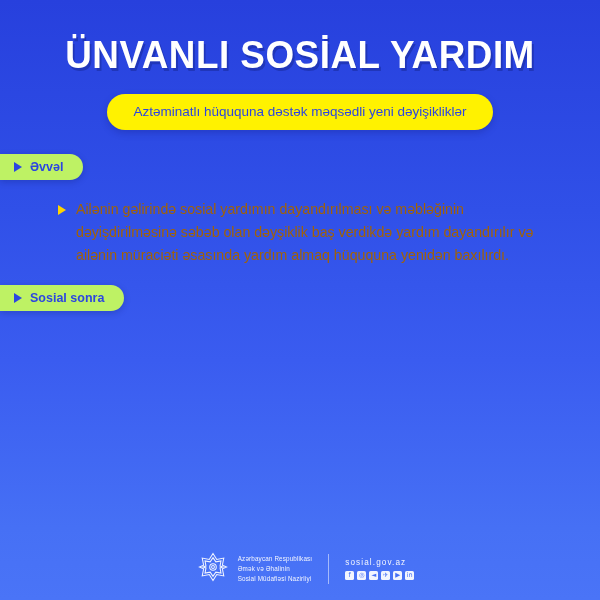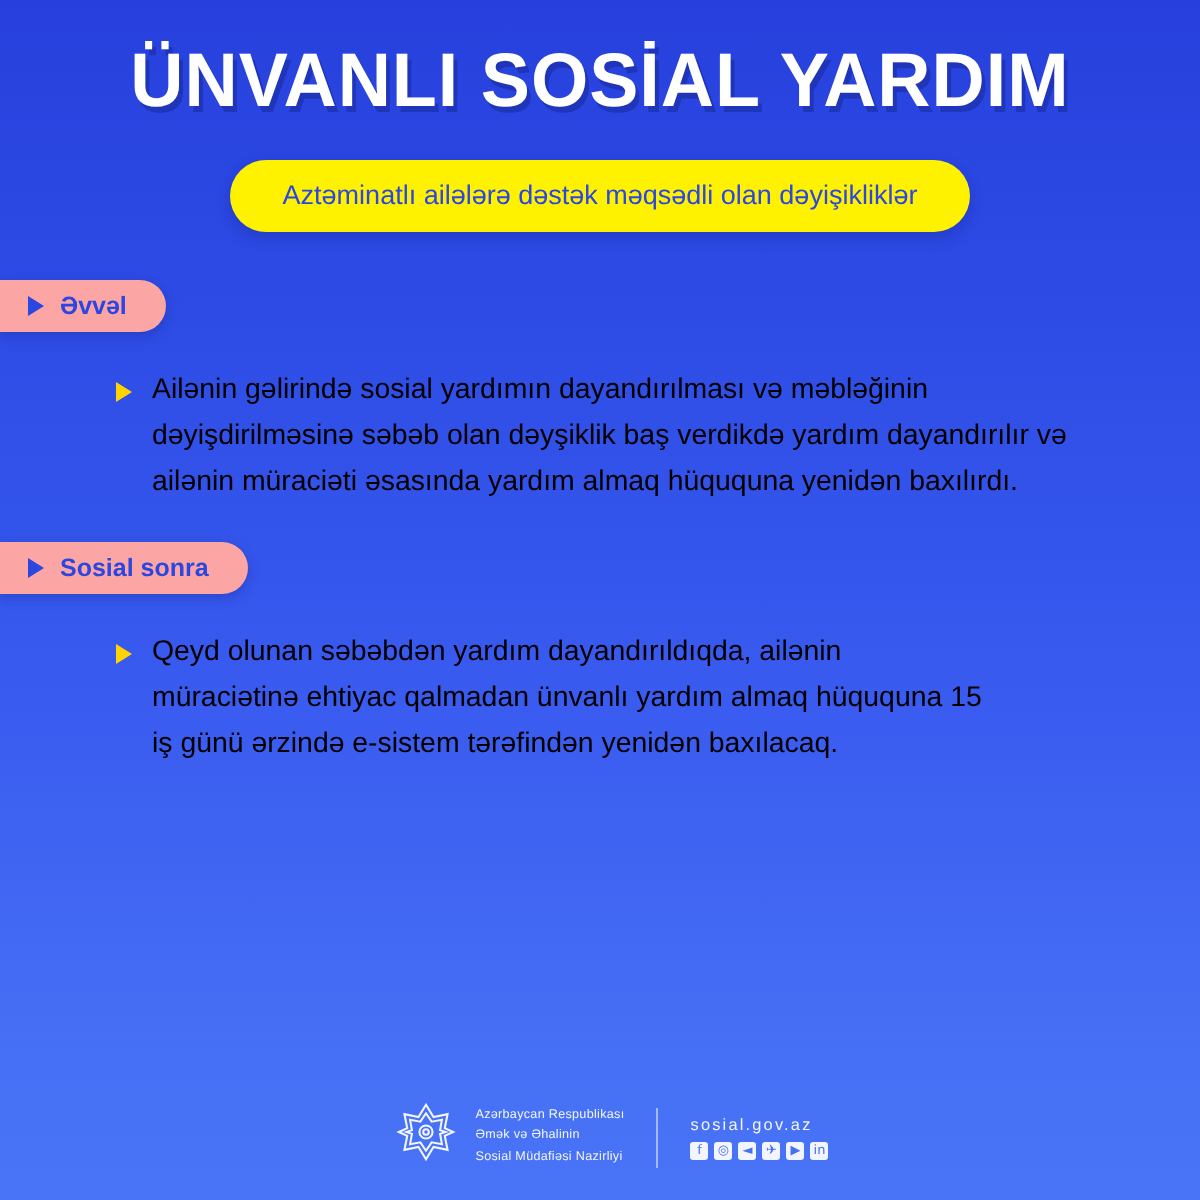--- a/index.html
+++ b/index.html
@@ -6,21 +6,21 @@
   html, body { width:600px; height:600px; }
   body {
     font-family: "Liberation Sans", sans-serif;
     background: linear-gradient(180deg, #2740dd 0%, #3050e8 35%, #3a5cf0 60%, #4670f5 88%, #4a74f7 100%);
     position: relative;
     overflow: hidden;
     color: #ffffff;
   }
 
   
-  .header { padding-top: 22px; text-align: center; }
+  .header { padding-top: 36px; text-align: center; }
   .main-title {
     font-size: 38px;
     font-weight: 800;
     letter-spacing: 0.5px;
     color: #ffffff;
     text-shadow: 2px 3px 0 rgba(20,35,140,0.45);
     transform: scaleX(0.97);
     line-height: 1.05;
     white-space: nowrap;
   }
@@ -35,21 +35,21 @@
     padding: 10px 26px 11px 26px;
     box-shadow: 0 3px 7px rgba(15,25,110,0.25);
     white-space: nowrap;
   }
 
   
   .badge {
     display: inline-flex;
     align-items: center;
     gap: 8px;
-    background: #fca5a5;
+    background: #bef264;
     color: #2c46e0;
     font-size: 12.5px;
     font-weight: 700;
     padding: 6px 20px 6px 14px;
     border-top-right-radius: 999px;
     border-bottom-right-radius: 999px;
     box-shadow: 0 2px 6px rgba(12,22,100,0.25);
   }
   .badge .tri {
     width: 0; height: 0;
@@ -72,21 +72,21 @@
     flex: 0 0 auto;
     margin-top: 7px;
     width: 0; height: 0;
     border-left: 8px solid #ffd400;
     border-top: 5.5px solid transparent;
     border-bottom: 5.5px solid transparent;
   }
   .para-text {
     font-size: 14.2px;
     line-height: 1.62;
-    color: #000000;
+    color: #a16207;
     font-weight: 400;
     max-width: 475px;
   }
   .section.second .para-text { max-width: 420px; }
 
   
   .footer {
     position: absolute;
     left: 12px; right: 0;
     bottom: 14px;
@@ -129,21 +129,21 @@
     font-family: "DejaVu Sans", sans-serif;
   }
 </style>
 </head>
 <body>
 
 <div class="header">
   <div class="main-title">ÜNVANLI SOSİAL YARDIM</div>
 
   <div class="subtitle-wrap">
-    <div class="subtitle-pill">Aztəminatlı ailələrə dəstək məqsədli olan dəyişikliklər</div>
+    <div class="subtitle-pill">Aztəminatlı hüququna dəstək məqsədli yeni dəyişikliklər</div>
   </div>
 </div>
 
 <div class="section first">
   <div class="badge">
     <span class="tri"></span>
     <span>Əvvəl</span>
   </div>
 
   <div class="para-row">
@@ -151,24 +151,20 @@
     <p class="para-text">Ailənin gəlirində sosial yardımın dayandırılması və məbləğinin dəyişdirilməsinə səbəb olan dəyşiklik baş verdikdə yardım dayandırılır və ailənin müraciəti əsasında yardım almaq hüququna yenidən baxılırdı.</p>
   </div>
 </div>
 
 <div class="section second">
   <div class="badge">
     <span class="tri"></span>
     <span>Sosial sonra</span>
   </div>
 
-  <div class="para-row">
-    <span class="bullet"></span>
-    <p class="para-text">Qeyd olunan səbəbdən yardım dayandırıldıqda, ailənin müraciətinə ehtiyac qalmadan ünvanlı yardım almaq hüququna 15 iş günü ərzində e-sistem tərəfindən yenidən baxılacaq.</p>
-  </div>
 </div>
 
 <div class="footer">
 
   <div class="footer-logo">
     <svg width="30" height="30" viewBox="0 0 64 64" aria-hidden="true">
       <g fill="none" stroke="#ffffff" stroke-width="2.2">
         <path d="M32 3 L40 16 L55 13 L52 28 L61 32 L52 36 L55 51 L40 48 L32 61 L24 48 L9 51 L12 36 L3 32 L12 28 L9 13 L24 16 Z"></path>
         <path d="M32 12 L38 21 L49 19 L47 30 L53 32 L47 34 L49 45 L38 43 L32 52 L26 43 L15 45 L17 34 L11 32 L17 30 L15 19 L26 21 Z"></path>
         <circle cx="32" cy="32" r="7"></circle>

